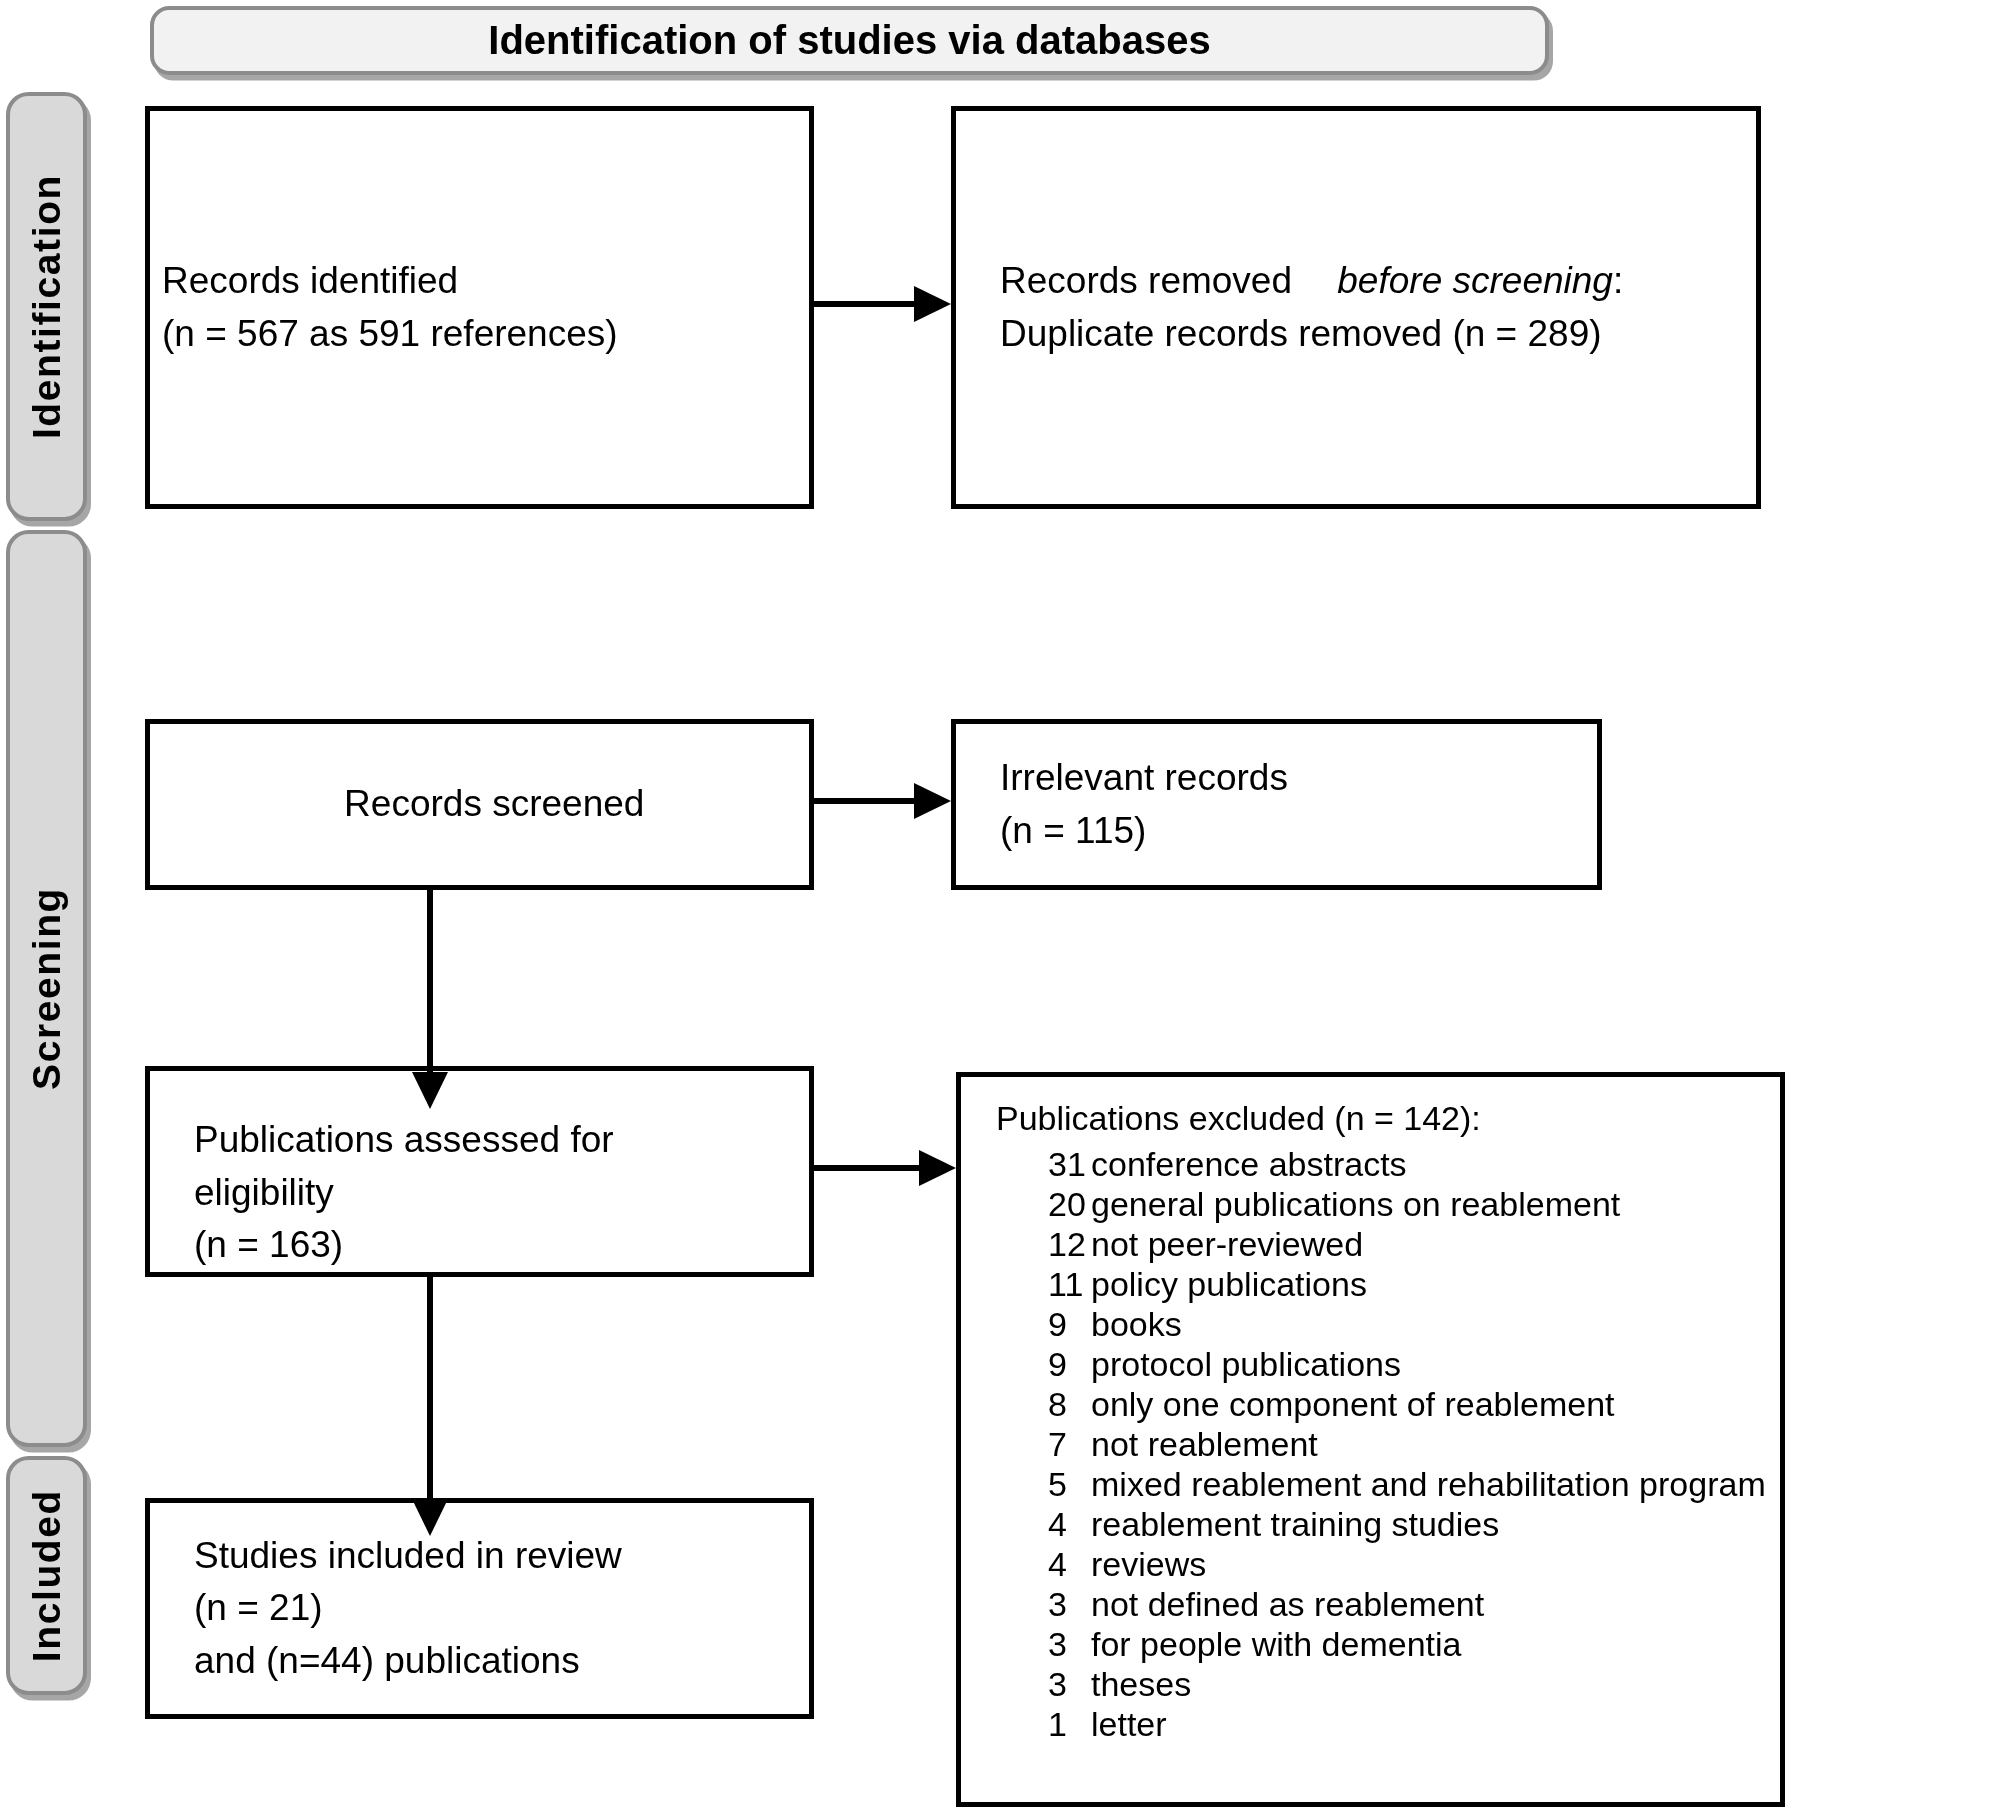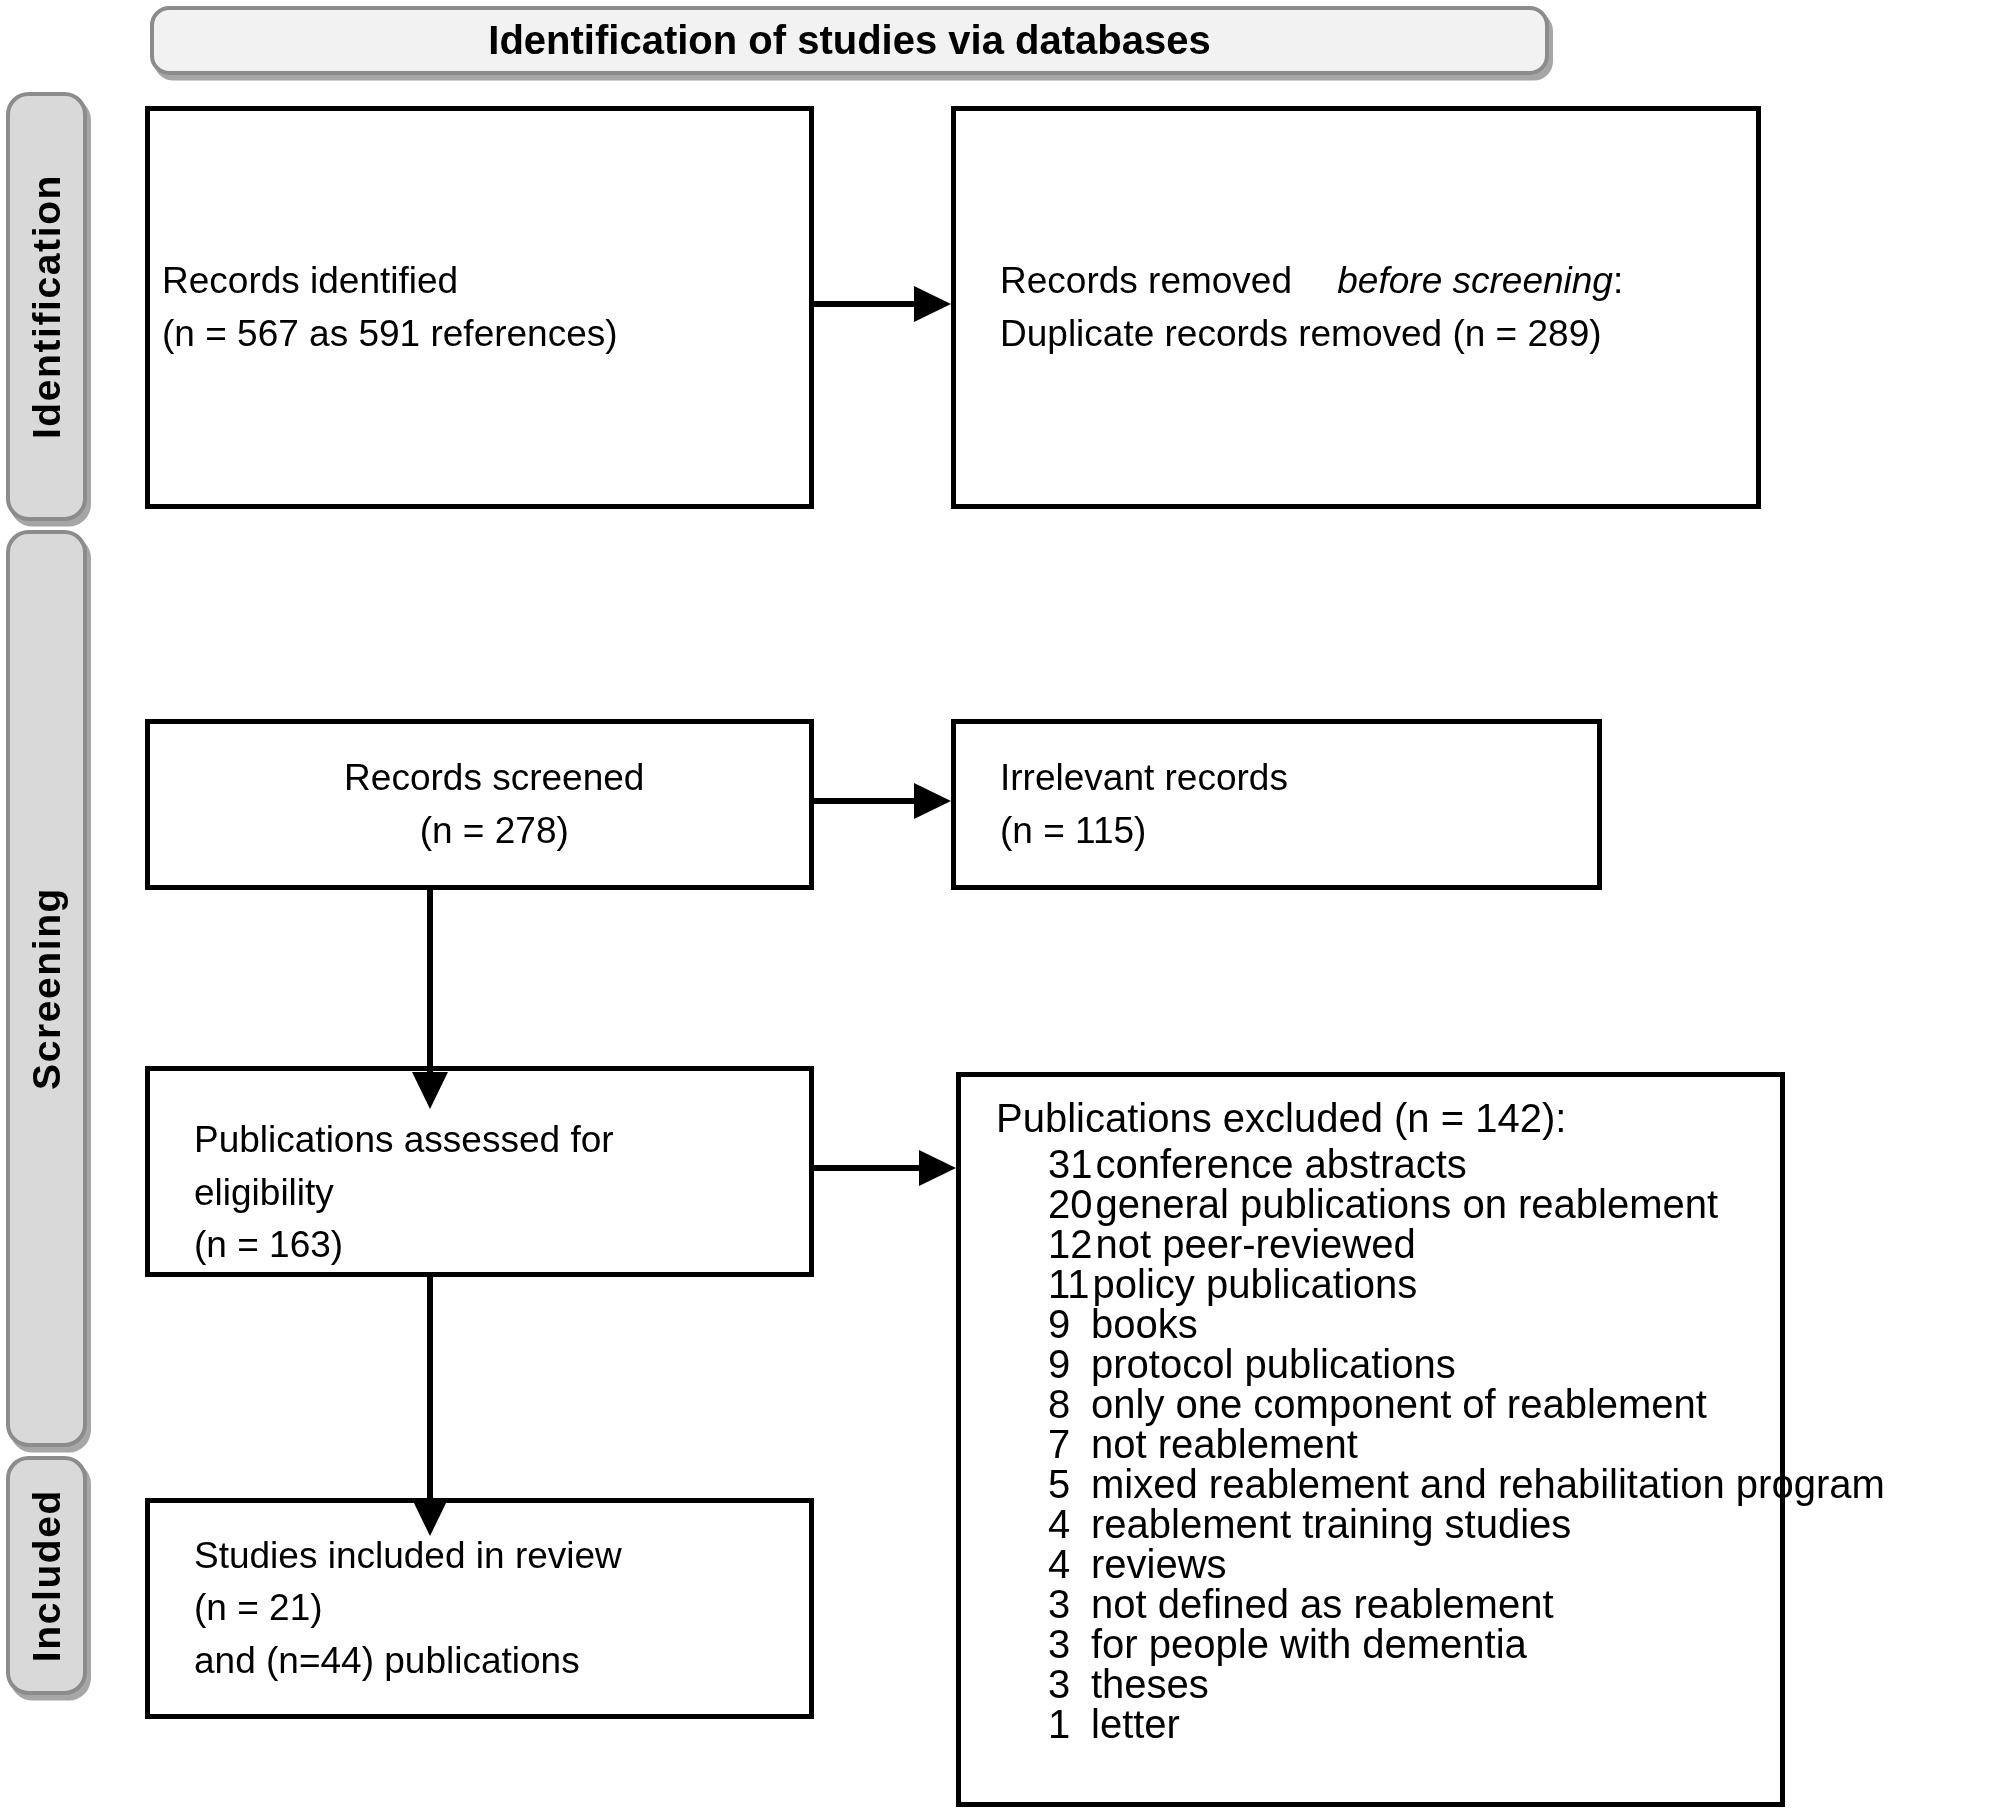--- a/index.html
+++ b/index.html
@@ -47,21 +47,21 @@
     font-size:37px;
     line-height:1.42;
   }
   .flowbox .ln { white-space:nowrap; }
   .italic { font-style:italic;margin-left:35px; }
 
   
   .excl {
     justify-content:flex-start;
     padding:21px 16px 0 35px;
-    font-size:40px;
+    font-size:34px;
     line-height:40px;
   }
   .excl-header { margin-bottom:6.4px; white-space:nowrap; }
   .excl-item { padding-left:52px; white-space:nowrap; }
   .excl-item .num {
     display:inline-block;
     min-width:40px;
     text-align:left;
     margin-right:3px;
   }
@@ -108,21 +108,20 @@
     <div class="ln">(n = 567 as 591 references)</div>
   </div>
 
   <div class="abs flowbox" style="left:951px; top:106px; width:810px; height:403px;">
     <div class="ln"><span>Records removed </span><span class="italic">before screening</span><span>:</span></div>
     <div class="ln">Duplicate records removed (n = 289)</div>
   </div>
 
   <div class="abs flowbox" style="left:145px; top:719px; width:669px; height:171px;text-align:center;">
     <div class="ln">Records screened</div>
-    <div class="ln">(n = 278)</div>
   </div>
 
   <div class="abs flowbox" style="left:951px; top:719px; width:651px; height:171px;">
     <div class="ln">Irrelevant records</div>
     <div class="ln">(n = 115)</div>
   </div>
 
   <div class="abs flowbox" style="left:145px; top:1066px; width:669px; height:211px;justify-content:flex-end;">
     <div class="ln">Publications assessed for</div>
     <div class="ln">eligibility</div>

